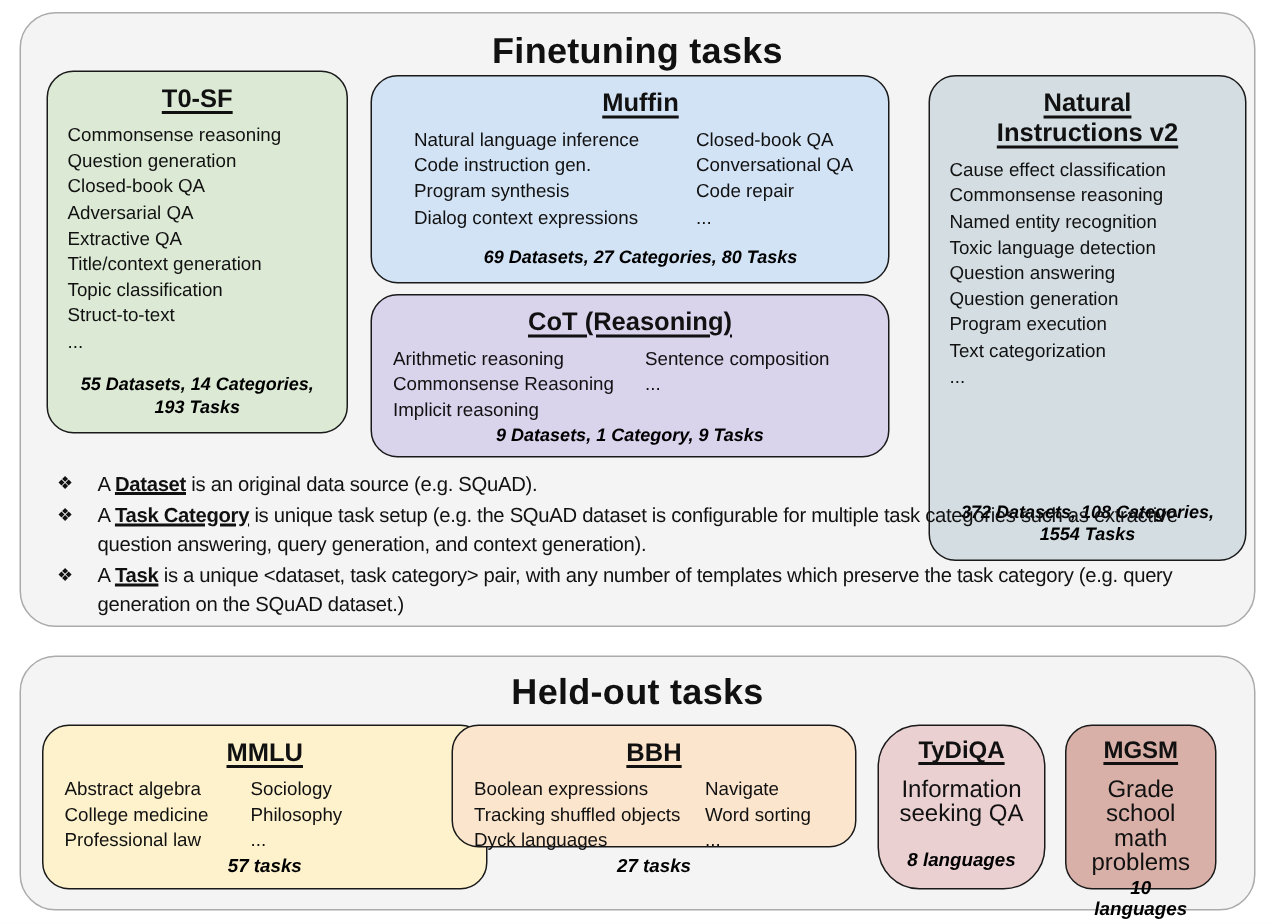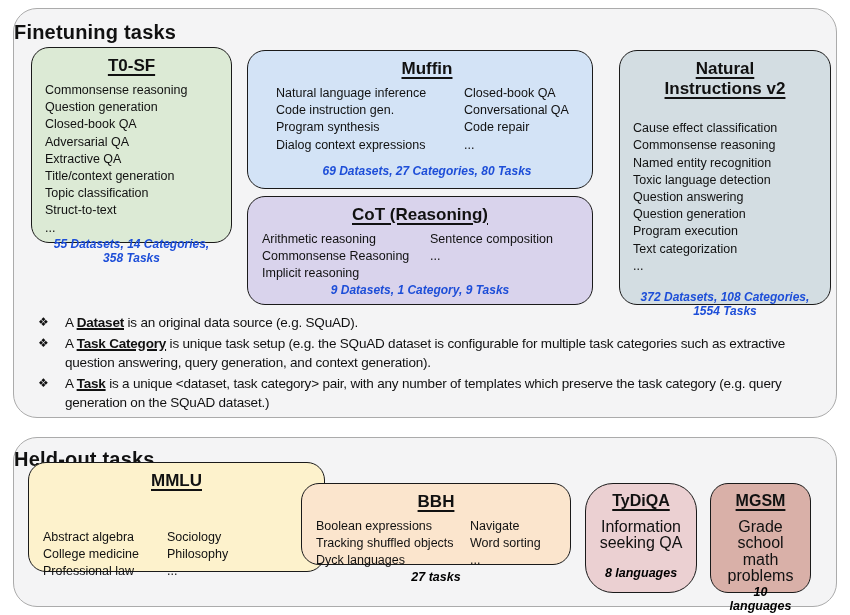--- a/index.html
+++ b/index.html
@@ -17,21 +17,22 @@
     position: absolute;
     background: #f4f4f5;
     border: 1.5px solid #ababab;
     border-radius: 24px;
   }
   .panel-finetuning { left: 13px; top: 8px;   width: 824px; height: 410px; }
   .panel-heldout    { left: 13px; top: 437px; width: 824px; height: 170px; }
   .panel-title {
     position: absolute;
     left: 0; right: 0;
-    font-size: 20px;
+    text-align: center;
+    font-size: 24px;
     font-weight: bold;
     letter-spacing: 0.2px;
   }
   .box {
     position: absolute;
     border: 1.6px solid #1a1a1a;
     border-radius: 18px;
     display: flex;
     flex-direction: column;
     padding: 8px 10px 10px 10px;
@@ -49,49 +50,49 @@
   .box-title.narrow { max-width: 150px; margin-left: auto; margin-right: auto; }
   .items { font-size: 12.5px; line-height: 17.2px; }
   .items .item { white-space: nowrap; }
   .cols { display: flex; }
   .stats {
     margin-top: auto;
     text-align: center;
     font-size: 12px;
     font-weight: bold;
     font-style: italic;
-    color: #1d4ed8;
+    color: #000000;
     line-height: 14.5px;
     padding: 0 4px;
   }
   .count {
     margin-top: auto;
     text-align: center;
     font-size: 12.5px;
     font-weight: bold;
     font-style: italic;
     color: #000000;
   }
   
-  .box-t0sf   { left: 31px;  top: 47px;  width: 201px; height: 196px; background: #dcead5; }
+  .box-t0sf   { left: 31px;  top: 47px;  width: 201px; height: 242px; background: #dcead5; }
   .box-t0sf .items { padding-left: 3px; }
   .box-muffin { left: 247px; top: 50px;  width: 346px; height: 139px; background: #d3e3f6; padding-left: 24px; }
   .box-muffin .col1 { width: 192px; padding-left: 4px; }
   .box-cot    { left: 247px; top: 196px; width: 346px; height: 109px; background: #d9d3ec; }
   .box-cot .col1 { width: 172px; padding-left: 4px; }
-  .box-niv2   { left: 619px; top: 50px;  width: 212px; height: 255px; background: #d3dde2; gap: 15px; }
+  .box-niv2   { left: 619px; top: 50px;  width: 212px; height: 324px; background: #d3dde2; }
   .box-niv2 .items { padding-left: 3px; }
   
   .notes { position: absolute; left: 38px; top: 313px; width: 772px; }
   .note { display: flex; margin-bottom: 1px; }
   .note .bullet { width: 27px; flex: 0 0 27px; font-size: 12px; padding-top: 2px; color: #111; }
   .note-text { flex: 1; font-size: 13.5px; line-height: 19.5px; letter-spacing: -0.2px; }
   .note-text .term { font-weight: bold; text-decoration: underline; text-decoration-thickness: 1.5px; }
   
-  .box-mmlu   { left: 28px;  top: 462px; width: 297px; height: 110px; background: #fdf2cc; gap: 32px; }
+  .box-mmlu   { left: 28px;  top: 483px; width: 297px; height: 110px; background: #fdf2cc; }
   .box-mmlu .col1 { width: 128px; padding-left: 4px; }
   .box-bbh    { left: 301px; top: 483px; width: 270px; height: 82px; background: #fbe5cd; }
   .box-bbh .col1 { width: 158px; padding-left: 4px; }
   .box-tydiqa { left: 585px; top: 483px; width: 112px; height: 110px; background: #ebd0d2; border-radius: 28px; }
   .box-mgsm   { left: 710px; top: 483px; width: 101px; height: 110px; background: #d9b0a8; }
   .small-desc {
     text-align: center;
     font-size: 16px;
     line-height: 16.5px;
     margin-top: 6px;
@@ -115,21 +116,21 @@
         <div class="item">Commonsense reasoning</div>
         <div class="item">Question generation</div>
         <div class="item">Closed-book QA</div>
         <div class="item">Adversarial QA</div>
         <div class="item">Extractive QA</div>
         <div class="item">Title/context generation</div>
         <div class="item">Topic classification</div>
         <div class="item">Struct-to-text</div>
         <div class="item">...</div>
       </div>
-    <div class="stats">55 Datasets, 14 Categories, 358 Tasks</div>
+    <div class="stats">55 Datasets, 14 Categories, 193 Tasks</div>
   </div>
 
   <div class="box box-muffin">
     <div class="box-title">Muffin</div>
     <div class="cols">
       <div class="items col1">
           <div class="item">Natural language inference</div>
           <div class="item">Code instruction gen.</div>
           <div class="item">Program synthesis</div>
           <div class="item">Dialog context expressions</div>

